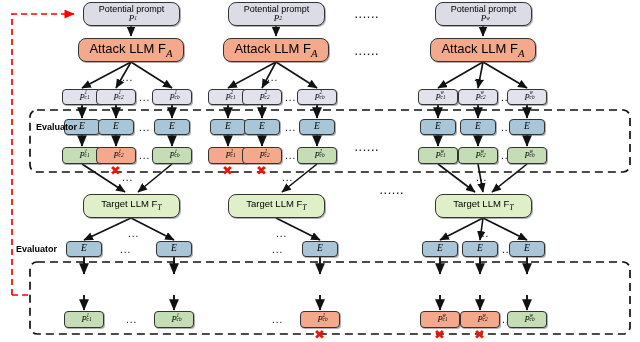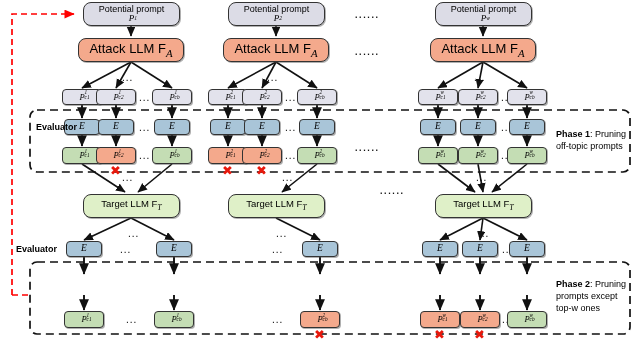--- a/index.html
+++ b/index.html
@@ -346,24 +346,15 @@
 
   <div class="dotsbig" style="left:355px;top:10px;">......</div>
   <div class="dotsbig" style="left:355px;top:47px;">......</div>
   <div class="dotsbig" style="left:355px;top:143px;">......</div>
   <div class="dotsbig" style="left:380px;top:186px;">......</div>
 
 
   <div class="label" style="left:36px;top:122px;">Evaluator</div>
   <div class="label" style="left:16px;top:244px;">Evaluator</div>
 
-  <div class="phase" style="left:556px;top:128px;width:84px;">
-    <span style="font-weight:bold;">Phase 1</span><span>: </span><span>Pruning</span><br>
-    <span>off-topic prompts</span>
-  </div>
-
-  <div class="phase" style="left:556px;top:278px;width:84px;">
-    <span style="font-weight:bold;">Phase 2</span><span>: </span><span>Pruning</span><br>
-    <span>prompts except</span><br>
-    <span>top-w ones</span>
-  </div>
+
 
 </div>
 
 </body></html>

